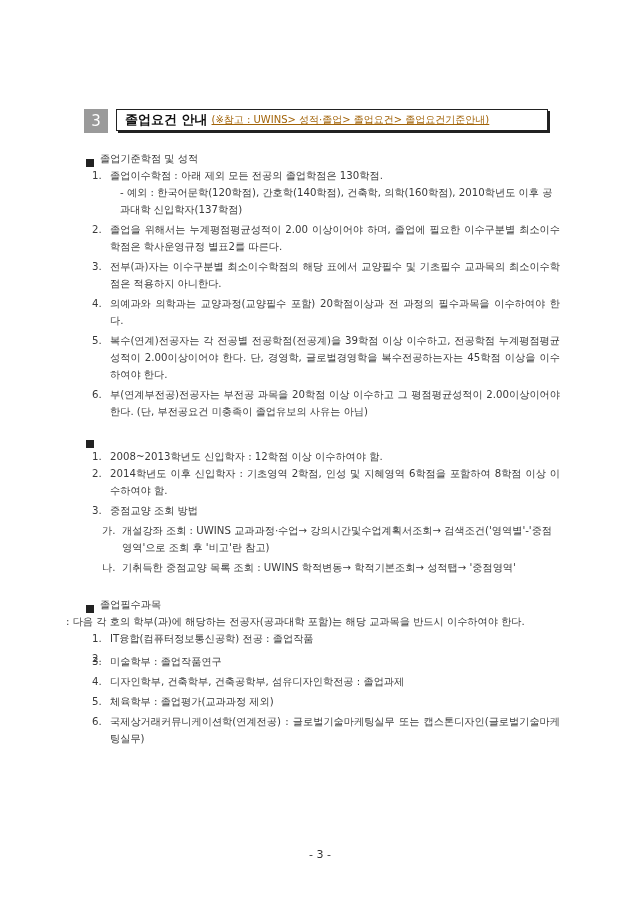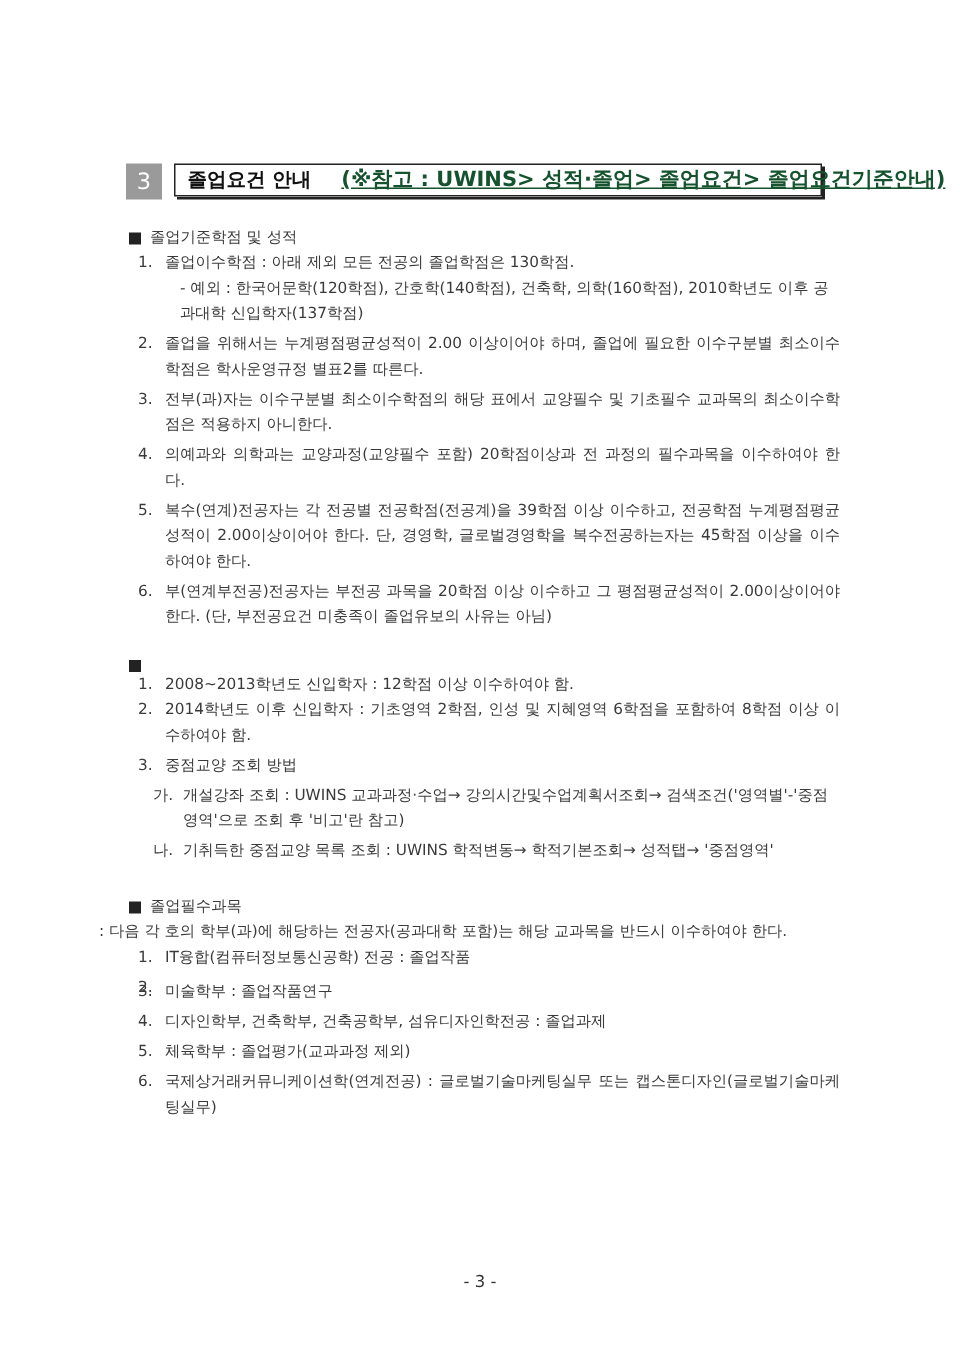--- a/index.html
+++ b/index.html
@@ -4,24 +4,24 @@
 <style>
   html, body { margin: 0; padding: 0; background: #ffffff; }
   body { width: 640px; height: 905px; position: relative; overflow: hidden;
          font-family: "DejaVu Sans", sans-serif; color: #333; }
   .page { position: absolute; left: 0; top: 0; width: 640px; height: 905px; }
   .header { position: absolute; left: 84px; top: 109px; height: 26px; display: flex; align-items: stretch; }
   .badge { width: 24px; height: 24px; background: #9a9a9a; color: #fff; font-size: 15px;
            display: flex; align-items: center; justify-content: center; margin-right: 8px; }
   .title-box { border: 1px solid #222; box-shadow: 2px 2px 0 #222; height: 22px; padding: 0 8px;
                display: flex; align-items: center; white-space: nowrap; width: 432px; box-sizing: border-box; }
-  .title-main { font-size: 13px; color: #111; font-weight: bold; margin-right: 20px; }
-  .title-ref { font-size: 14px; color: #14532d; text-decoration: underline; font-weight: bold; }
+  .title-main { font-size: 13px; color: #111; font-weight: bold; margin-right: 4px; }
+  .title-ref { font-size: 10px; color: #a16207; text-decoration: underline; font-weight: normal; }
   .content { position: absolute; left: 80px; top: 150px; width: 480px; font-size: 10.2px; line-height: 17px; color: #3a3a3a; }
-  .sec-head { display: flex; align-items: center; margin-left: 6px; }
+  .sec-head { display: flex; align-items: flex-end; margin-left: 6px; }
   .sec-head .sq { width: 8px; height: 8px; background: #222; margin-right: 6px; display: inline-block; }
   .item { position: relative; padding-left: 30px; text-align: justify; }
   .item .num { position: absolute; left: 12px; top: 0; }
   .sub { position: relative; padding-left: 40px; }
   .subitem { position: relative; padding-left: 42px; }
   .subitem .num { position: absolute; left: 22px; top: 0; }
   .gap-s { height: 3px; }
   .gap-l { height: 20px; }
   .intro { margin-left: -14px; }
   .footer { position: absolute; left: 0; width: 640px; top: 848px; text-align: center; font-size: 11px; color: #333; }

